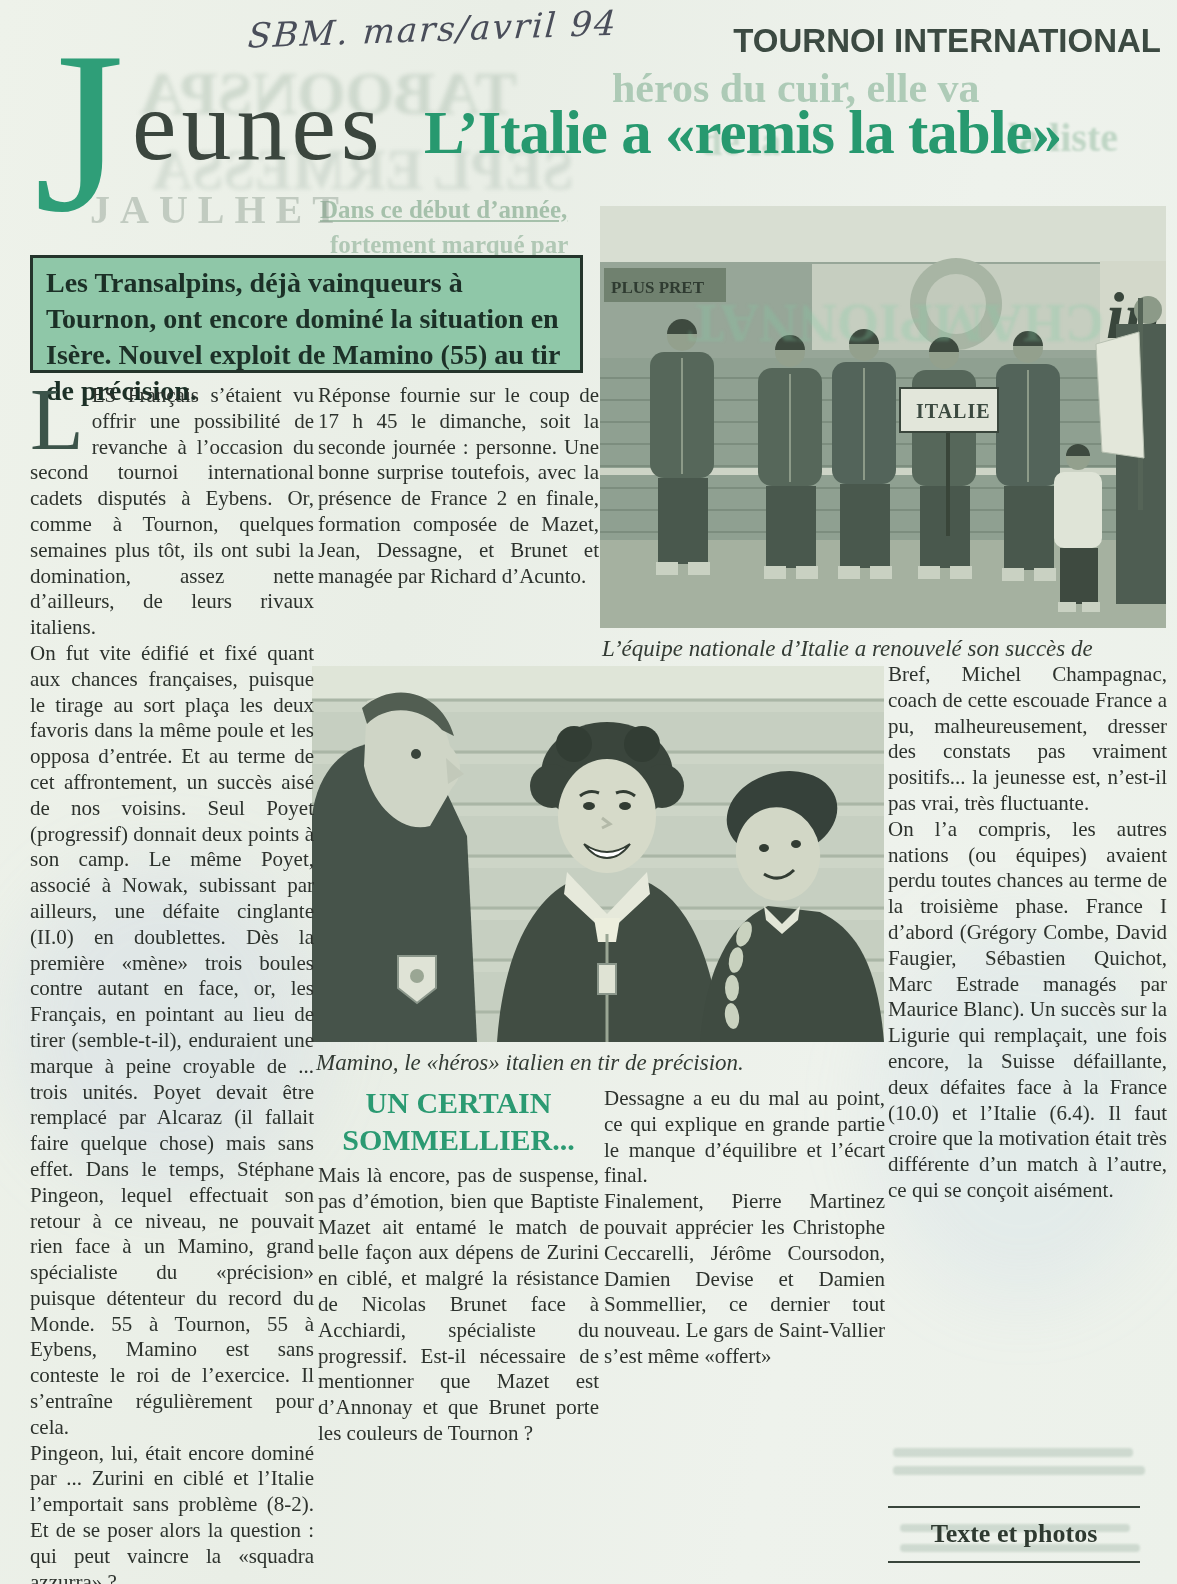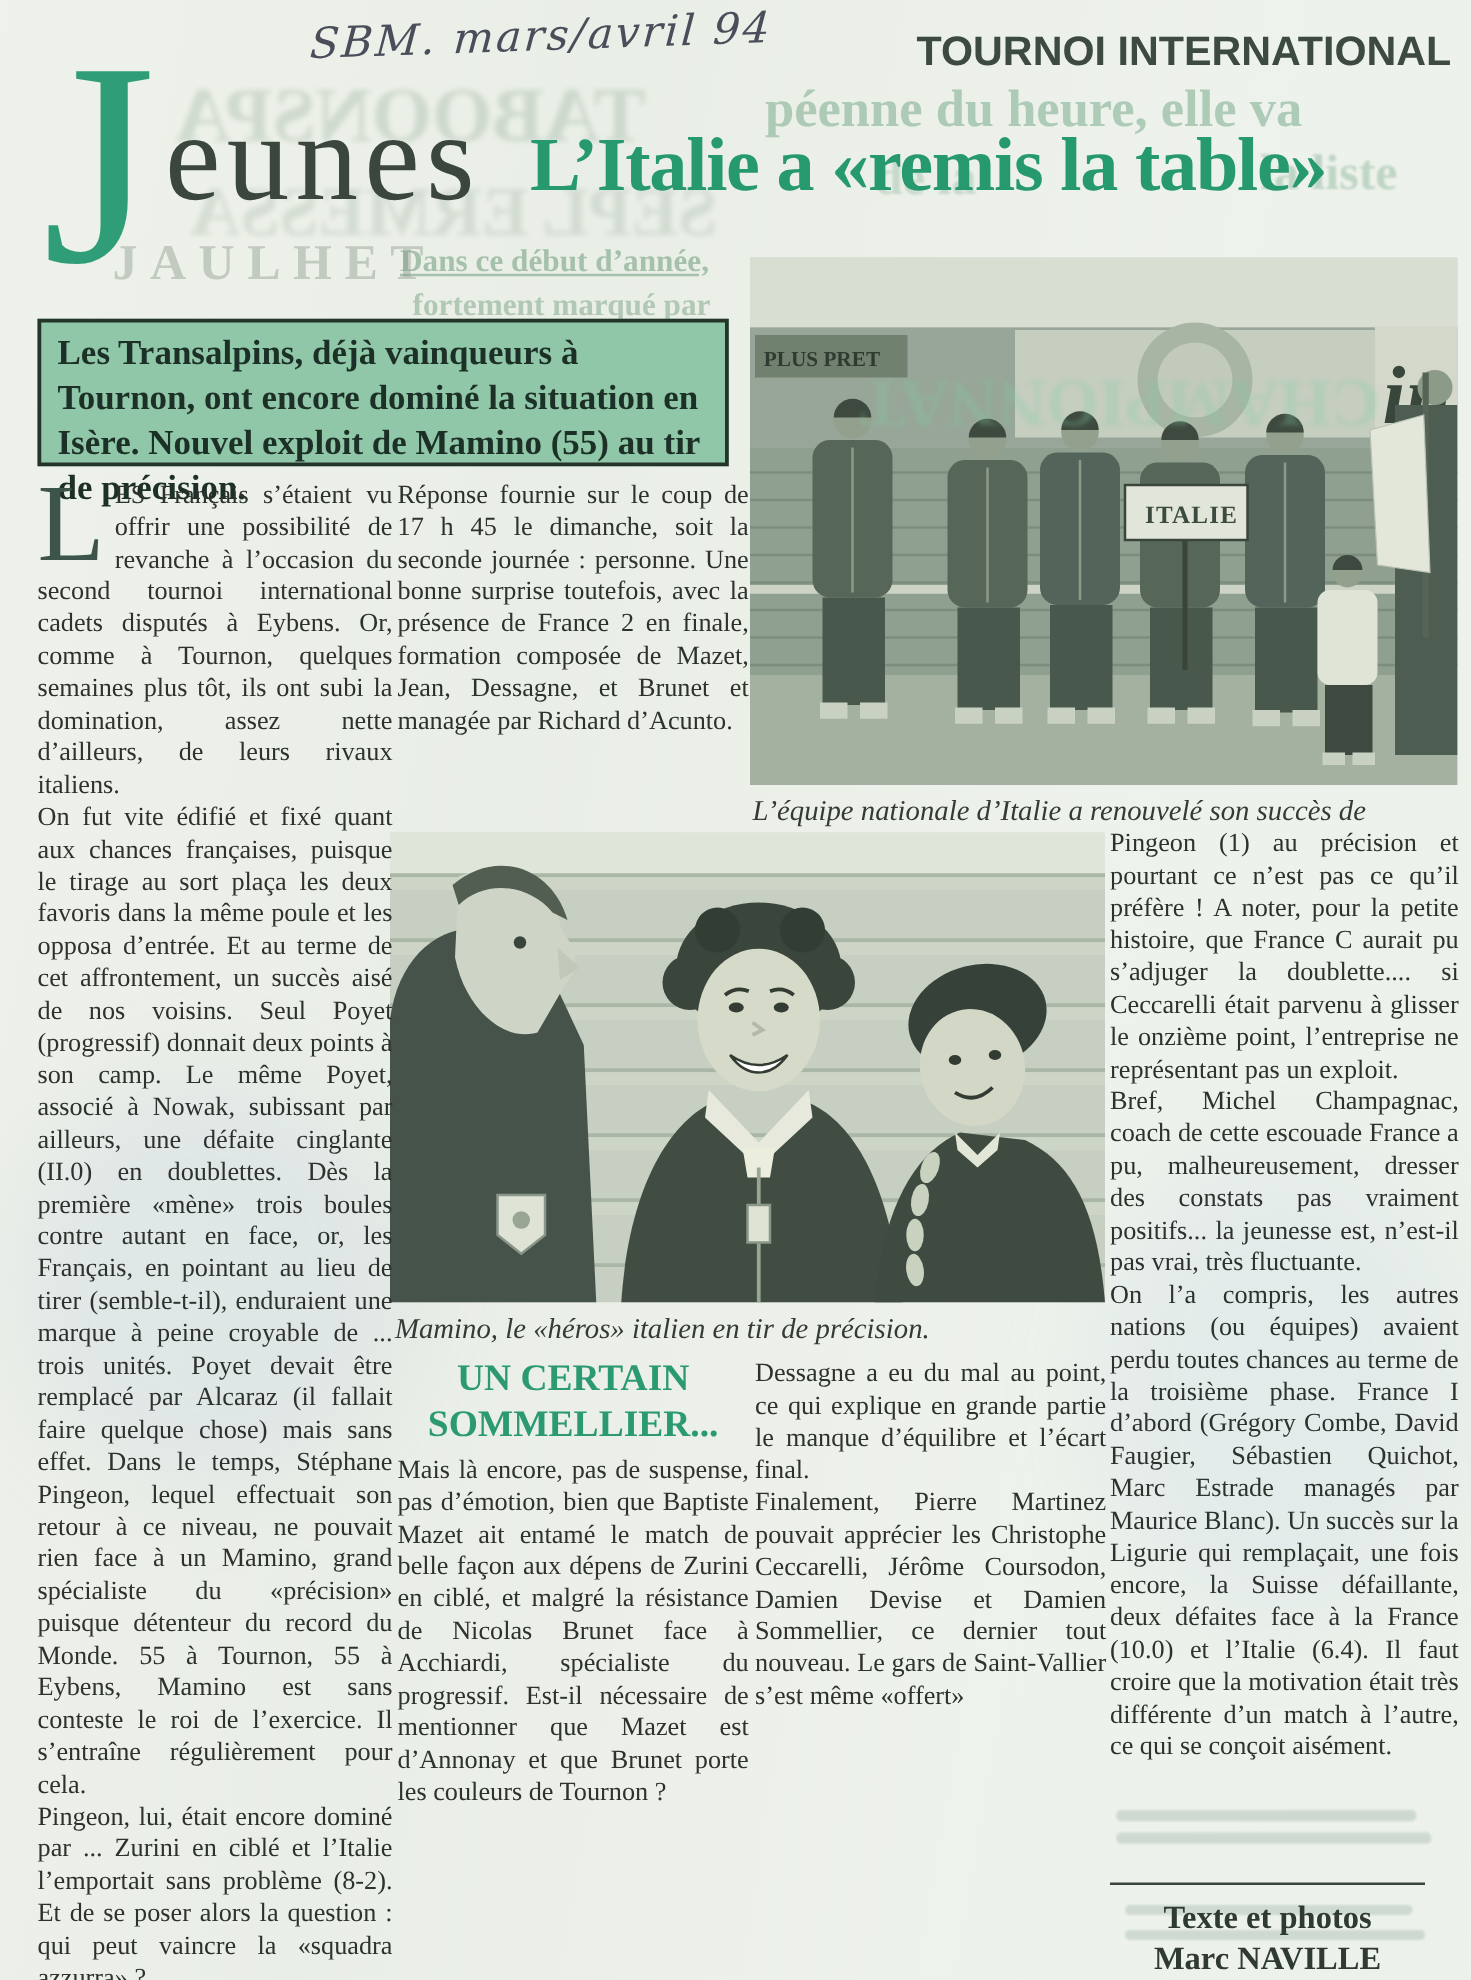--- a/index.html
+++ b/index.html
@@ -72,21 +72,21 @@
     border-bottom:2px solid #39453b;padding:9px 0 11px;text-align:center;
     font-weight:bold;font-size:26px;line-height:33px;color:#2f3a31;}
 </style>
 </head>
 <body>
 
 <div class="page">
 
   <div class="abs ghost g-mirror1">TABOONSPA</div>
   <div class="abs ghost g-mirror2">SEPL ERMESSA</div>
-  <div class="abs ghost g-topright">péenne du heure, elle va</div>
+  <div class="abs ghost g-topright">héros du cuir, elle va</div>
   <div class="abs ghost g-frag1">de la</div>
   <div class="abs ghost g-frag2">la liste</div>
   <div class="abs ghost g-intro1">Dans ce début d’année,</div>
   <div class="abs ghost g-intro2">fortement marqué par</div>
   <div class="abs ghost g-jaulhet">JAULHET</div>
   <div class="abs tint tint1"></div>
   <div class="abs tint tint2"></div>
 
   <div class="abs annotation">SBM. mars/avril 94</div>
   <div class="abs kicker">TOURNOI INTERNATIONAL</div>
@@ -280,28 +280,26 @@
   <div class="col" id="col2b">
     <p>Mais là encore, pas de suspense, pas d’émotion, bien que Baptiste Mazet ait entamé le match de belle façon aux dépens de Zurini en ciblé, et malgré la résistance de Nicolas Brunet face à Acchiardi, spécialiste du progressif. Est-il nécessaire de mentionner que Mazet est d’Annonay et que Brunet porte les couleurs de Tournon ?</p>
   </div>
 
   <div class="col" id="col3">
     <p>Dessagne a eu du mal au point, ce qui explique en grande partie le manque d’équilibre et l’écart final.</p>
     <p>Finalement, Pierre Martinez pouvait apprécier les Christophe Ceccarelli, Jérôme Coursodon, Damien Devise et Damien Sommellier, ce dernier tout nouveau. Le gars de Saint-Vallier s’est même «offert»</p>
   </div>
 
   <div class="col" id="col4">
-    <p>Pingeon (1) au précision et pourtant ce n’est pas ce qu’il préfère ! A noter, pour la petite histoire, que France C aurait pu s’adjuger la doublette.... si Ceccarelli était parvenu à glisser le onzième point, l’entreprise ne représentant pas un exploit.</p>
     <p>Bref, Michel Champagnac, coach de cette escouade France a pu, malheureusement, dresser des constats pas vraiment positifs... la jeunesse est, n’est-il pas vrai, très fluctuante.</p>
     <p>On l’a compris, les autres nations (ou équipes) avaient perdu toutes chances au terme de la troisième phase. France I d’abord (Grégory Combe, David Faugier, Sébastien Quichot, Marc Estrade managés par Maurice Blanc). Un succès sur la Ligurie qui remplaçait, une fois encore, la Suisse défaillante, deux défaites face à la France (10.0) et l’Italie (6.4). Il faut croire que la motivation était très différente d’un match à l’autre, ce qui se conçoit aisément.</p>
   </div>
 
   <div class="abs ghost-bar" style="left:893px;top:1448px;width:240px;height:9px;"></div>
   <div class="abs ghost-bar" style="left:893px;top:1466px;width:252px;height:9px;"></div>
   <div class="abs ghost-bar" style="left:900px;top:1524px;width:230px;height:8px;"></div>
   <div class="abs ghost-bar" style="left:900px;top:1544px;width:240px;height:8px;"></div>
 
   <div class="abs credit">
     <div>Texte et photos</div>
-    <div>Marc NAVILLE</div>
   </div>
 
 </div>
 
 </body></html>

